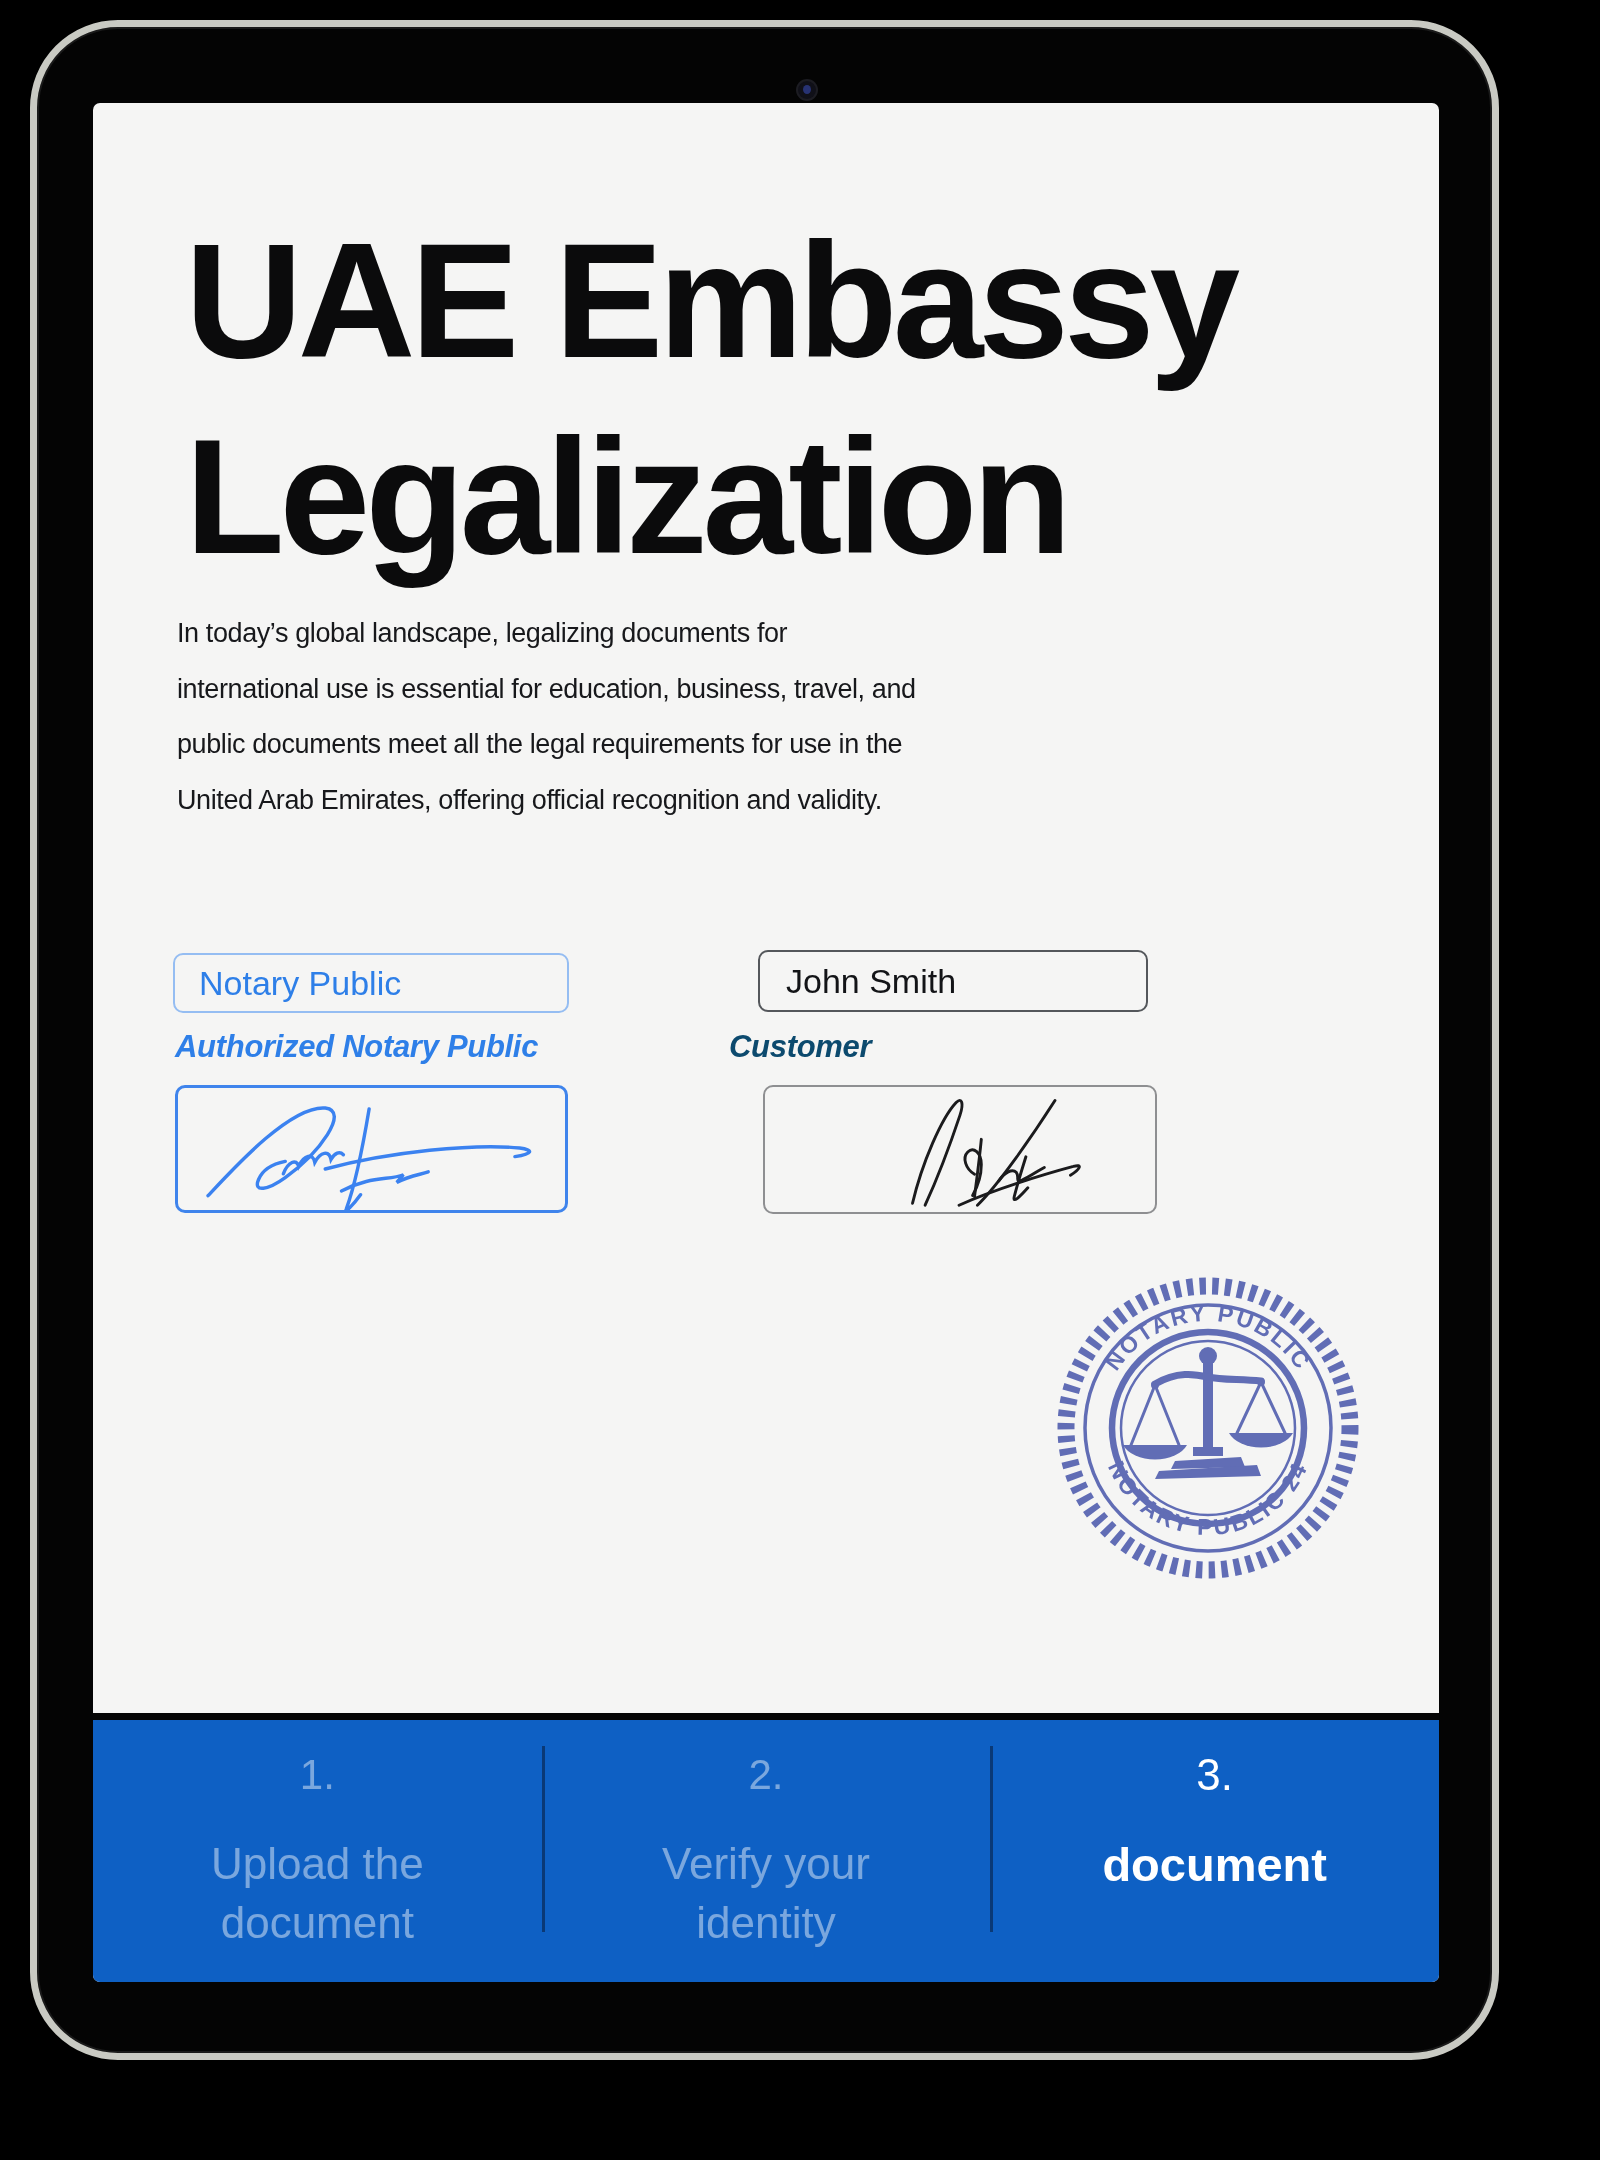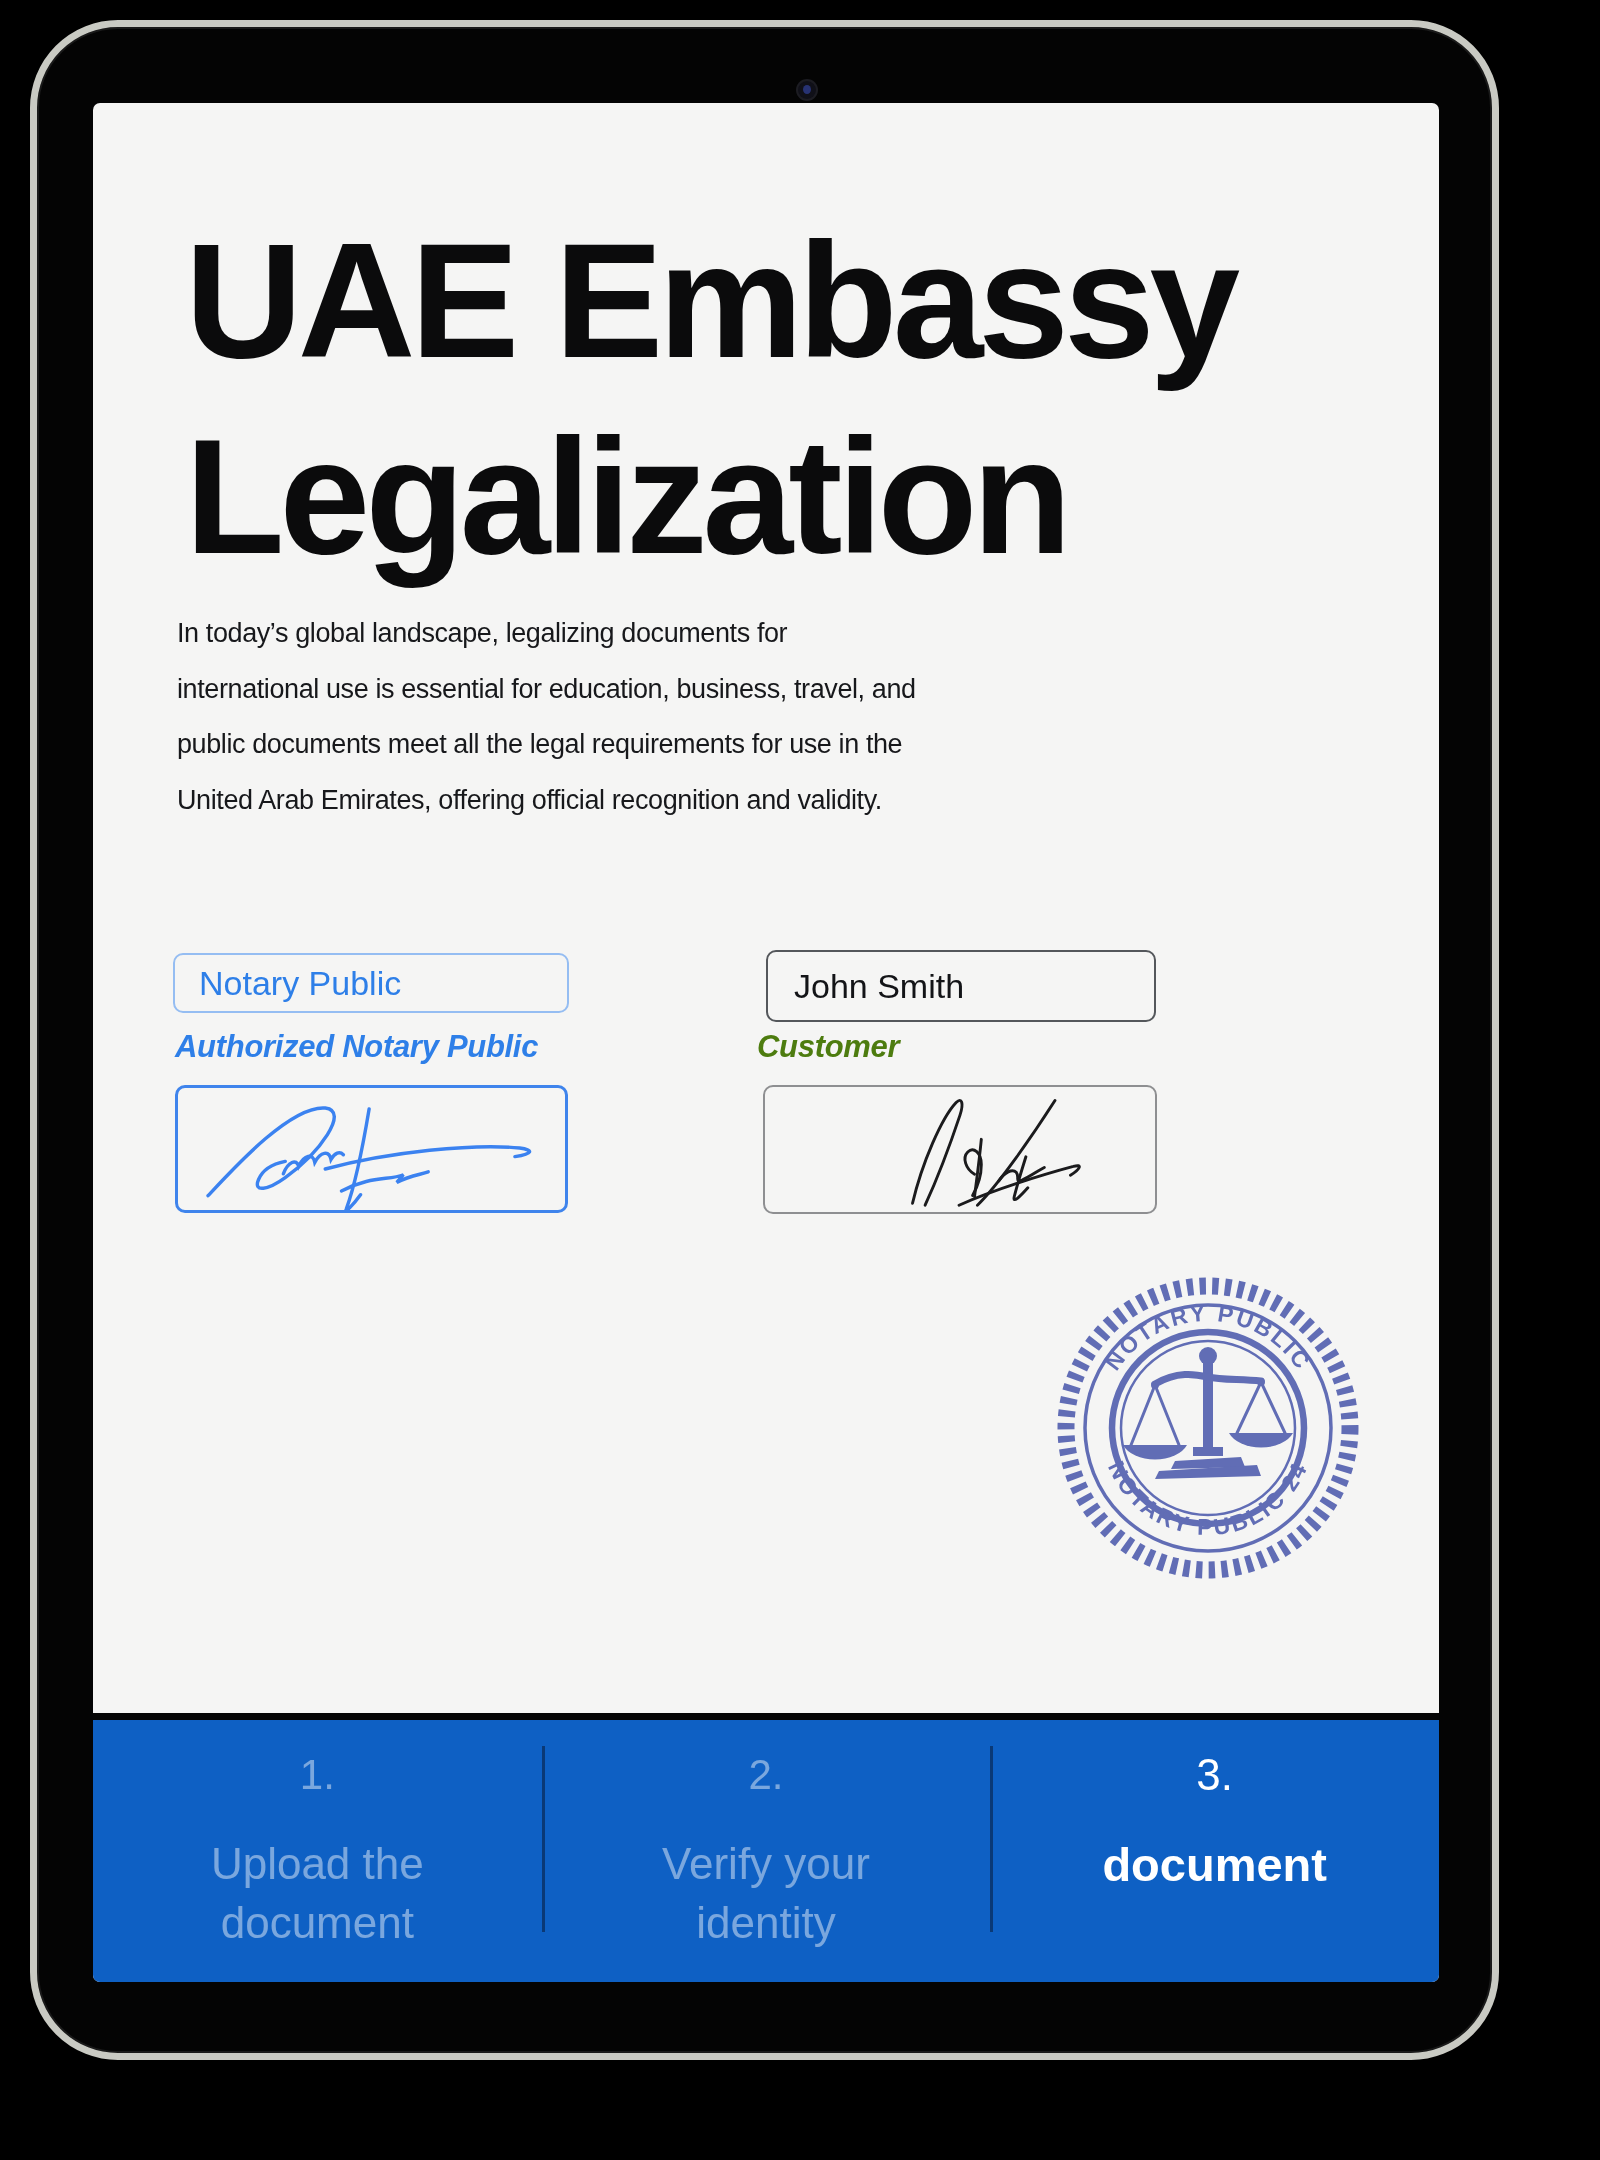--- a/index.html
+++ b/index.html
@@ -36,28 +36,28 @@
   }
   .name-field{
     position:absolute;box-sizing:border-box;background:transparent;border-radius:10px;
     font-family:inherit;font-size:34px;outline:none;
   }
   .name-field.notary{
     left:80px;top:850px;width:396px;height:60px;
     border:2px solid #95bdf2;color:#2e7fe8;padding:0 0 0 24px;
   }
   .name-field.customer{
-    left:665px;top:847px;width:390px;height:72px;
-    border:2px solid #54575b;color:#131417;padding:0 0 0 26px;margin-left:8px;
+    left:665px;top:847px;width:390px;height:62px;
+    border:2px solid #54575b;color:#131417;padding:0 0 0 26px;
   }
   .role-label{
     position:absolute;top:926px;font-size:31px;font-weight:700;font-style:italic;letter-spacing:-0.3px;text-align:center;
   }
   .role-label.notary{left:82px;color:#2e7fe8;}
-  .role-label.customer{left:664px;color:#4d7c0f;}
+  .role-label.customer{left:636px;color:#0c4a6e;}
   .sig-box{
     position:absolute;top:982px;box-sizing:border-box;border-radius:10px;background:transparent;
   }
   .sig-box.blue{left:82px;width:393px;height:128px;border:3px solid #3f84ec;}
   .sig-box.gray{left:670px;width:394px;height:129px;border:2px solid #8e8f91;}
   .sig-box svg{display:block;width:100%;height:100%;}
   .stamp{position:absolute;left:962px;top:1172px;width:306px;height:306px;opacity:0.93;}
   
   .footer{
     position:absolute;left:0;top:1610px;width:1346px;height:269px;box-sizing:border-box;

